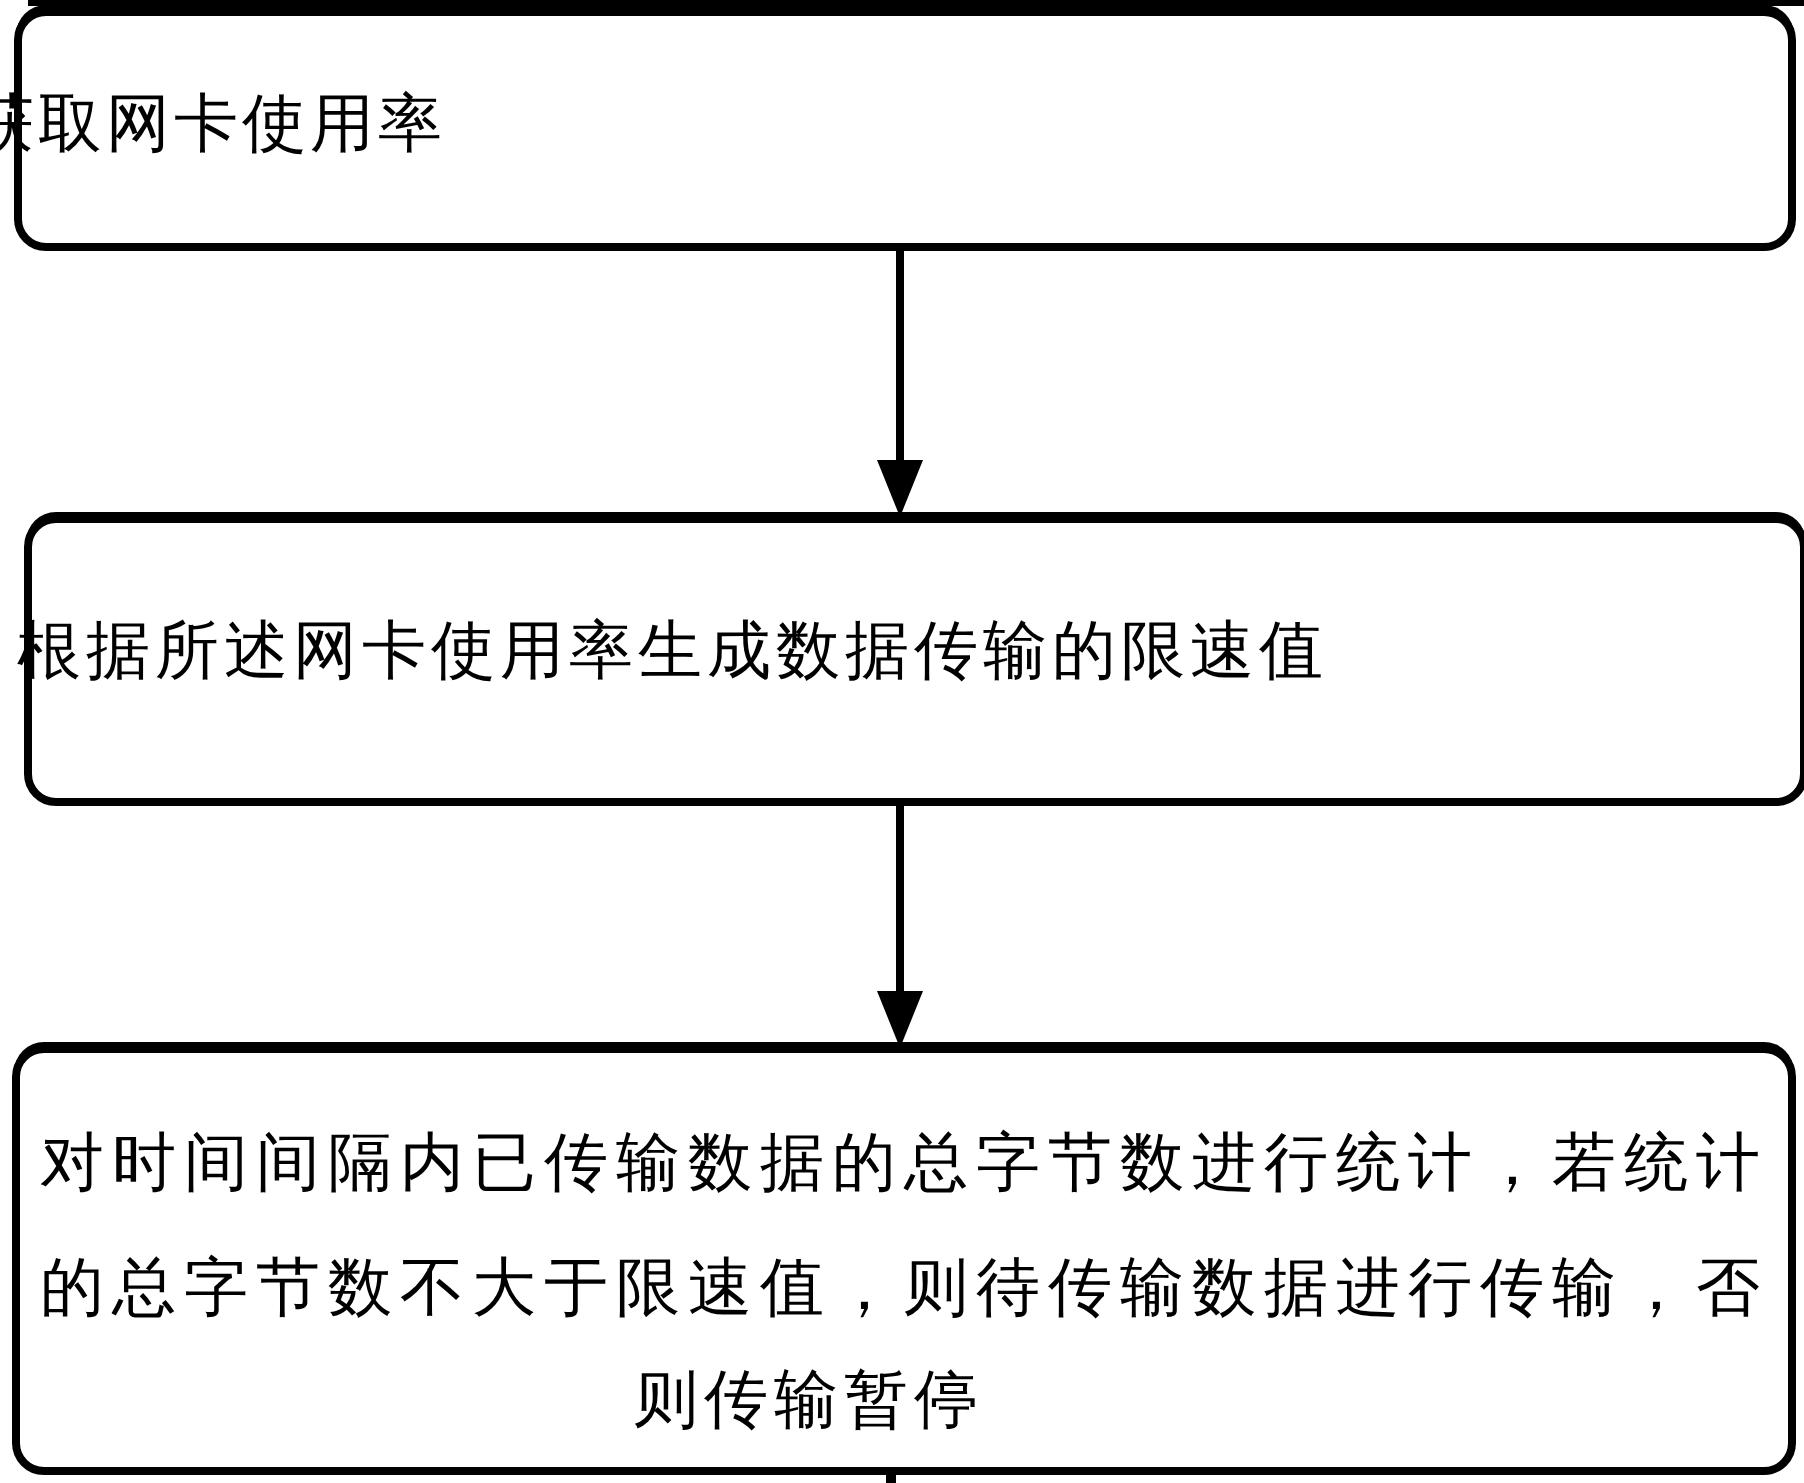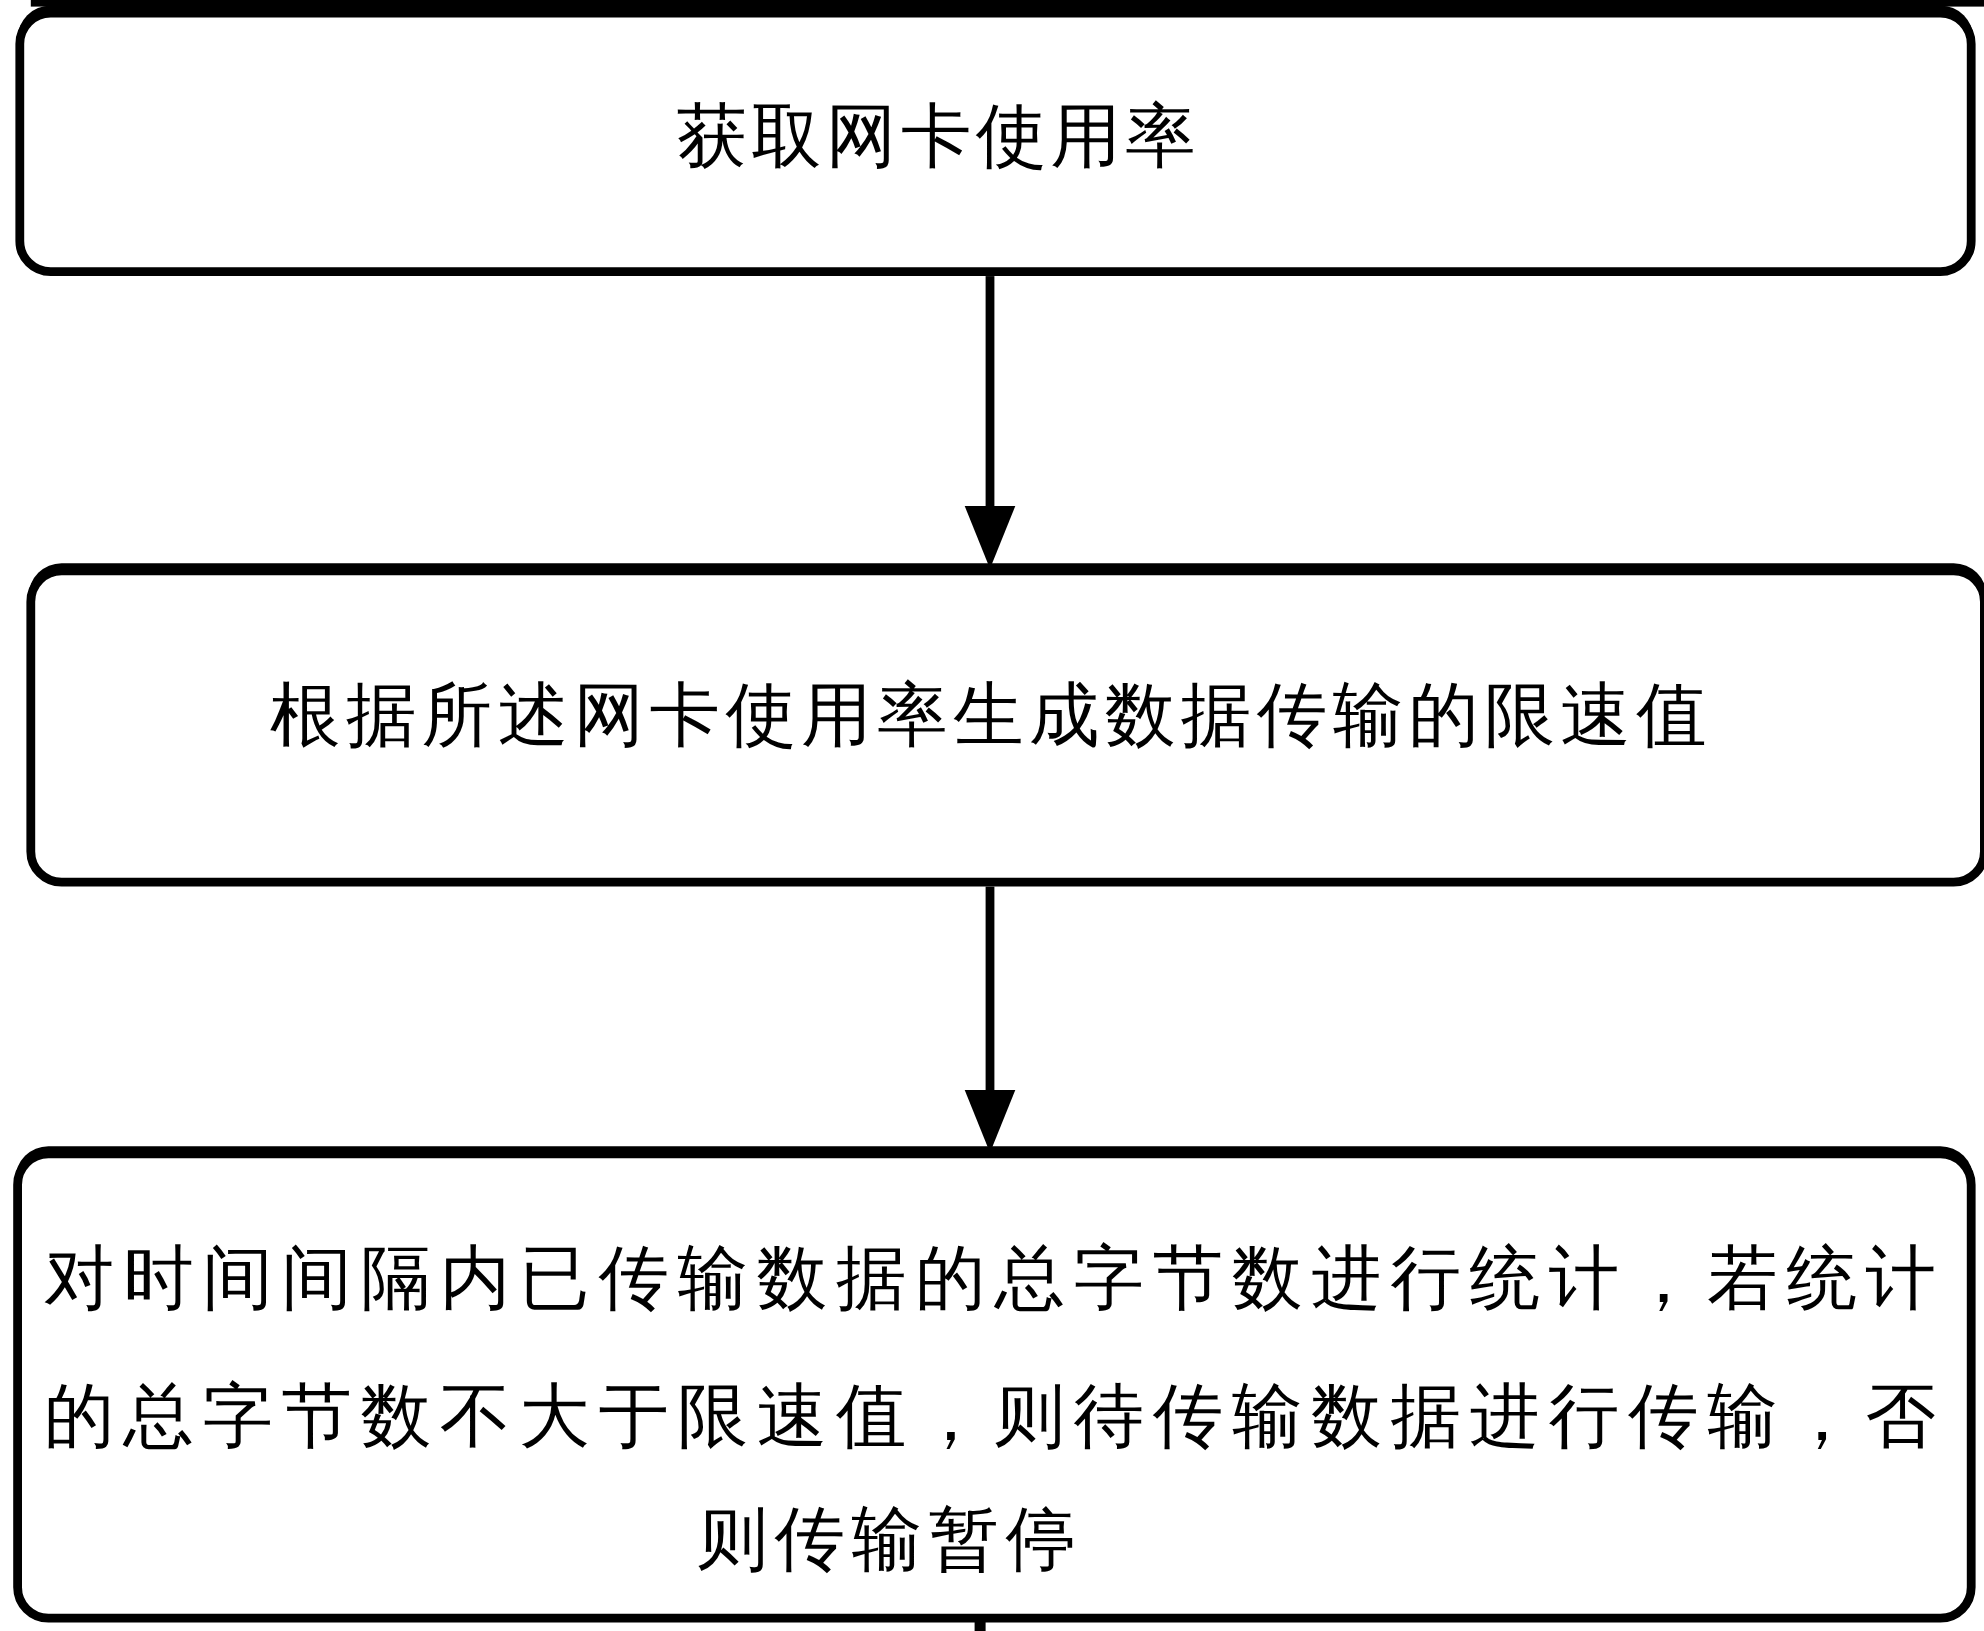--- a/index.html
+++ b/index.html
@@ -26,21 +26,20 @@
     background: #000000;
   }
   .box {
     position: absolute;
     box-sizing: border-box;
     border: 8px solid #000000;
     border-radius: 32px;
     background: #ffffff;
     display: flex;
     align-items: center;
-    justify-content: center;
     box-shadow: 0 -5px 0 -2px #000000;
   }
   .box .label {
     font-size: 64px;
     line-height: 74px;
     white-space: nowrap;
   }
   .box1 { left: 14px; top: 8px;    width: 1782px; height: 243px; }
   .box2 { left: 24px; top: 515px;  width: 1784px; height: 291px; }
   .box3 { left: 12px; top: 1045px; width: 1784px; height: 430px; }

